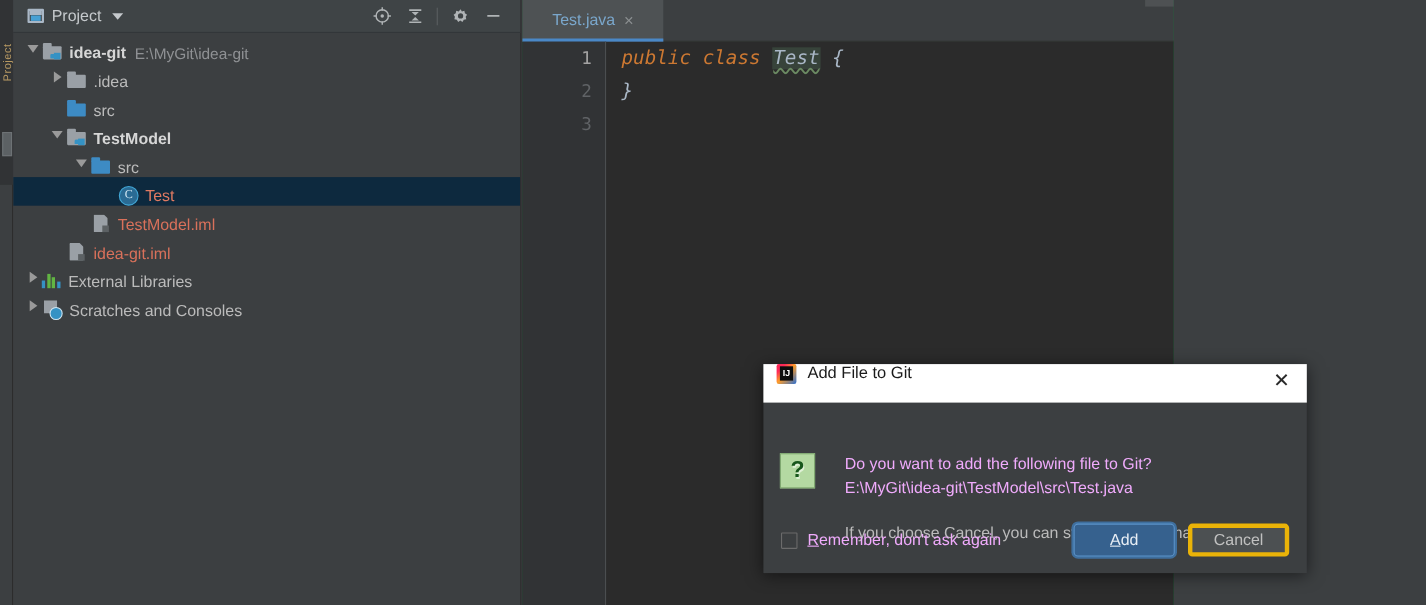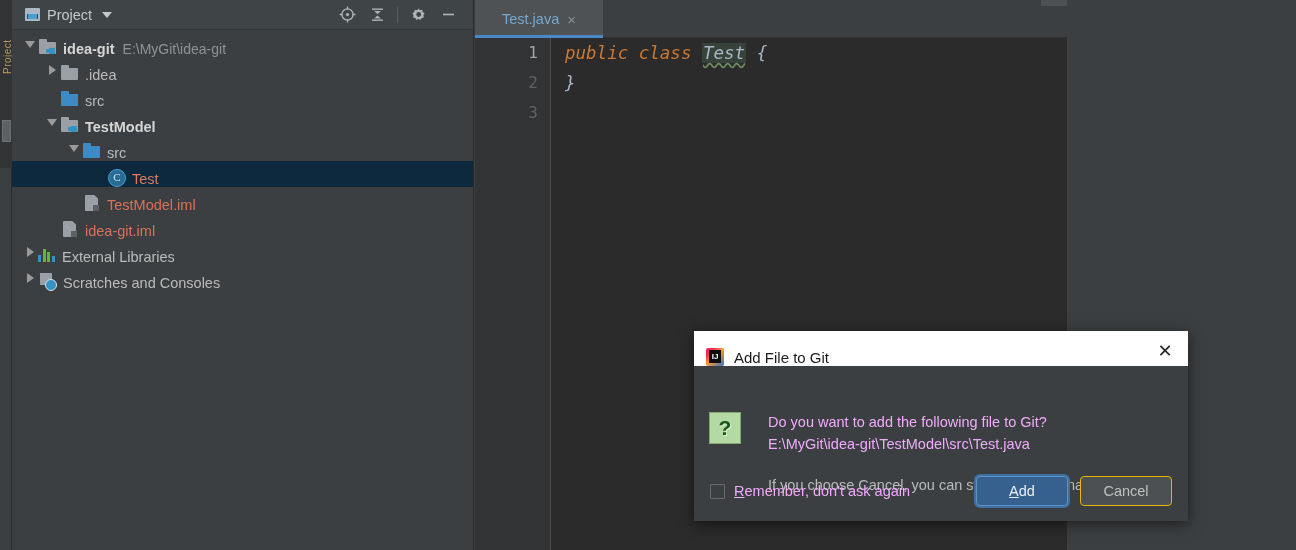--- a/index.html
+++ b/index.html
@@ -169,21 +169,21 @@
     color: #a9b7c6; background: #37433a; padding: 0 1px;
     text-decoration: underline wavy #6b8a62; text-underline-offset: 3px;
   }
 
   
   .dialog {
     position: absolute; left: 694px; top: 331px; width: 494px; height: 190px;
     background: #3c3f41; box-shadow: 0 3px 14px rgba(0,0,0,.55);
   }
   .dlg-title {
-    height: 35px; background: #ffffff; display: flex; align-items: flex-end;
+    height: 35px; background: #ffffff; display: flex; align-items: flex-start;
     padding: 0 8px 0 12px;
   }
   .ij-logo {
     width: 18px; height: 18px; flex: 0 0 auto; border-radius: 2px;
     background: linear-gradient(135deg,#fe2857 0%,#fe2857 22%,#ff9d28 48%,#2b6fd3 100%);
     position: relative;
   }
   .ij-logo::after{
     content:"IJ"; position:absolute; left:3px; top:2px; width:12px; height:13px;
     background:#0d0d0d; color:#fff; font-size:8px; font-weight:bold; line-height:13px; text-align:center;
@@ -216,21 +216,21 @@
   .btns { margin-left: auto; display: flex; align-items: center; gap: 12px; }
   .btn {
     height: 30px; min-width: 92px; padding: 0 18px; border-radius: 4px;
     font-size: 14.5px; display: flex; align-items: center; justify-content: center; cursor: pointer;
   }
   .btn-primary {
     background: #36618e; color: #e8eef5; border: 1px solid #5b93c9;
     box-shadow: 0 0 0 2px #3f6f9e;
   }
   .btn-primary u { text-decoration: underline; }
-  .btn-default { background: #4c5052; color: #c0c0c0; border: 1px solid #eab308; }
+  .btn-default { background: #4c5052; color: #c0c0c0; border: 4px solid #eab308; }
 
   
   .edge-art { position: absolute; right: 0; top: 0; width: 26px; height: 6px; background: #5a5d5f; opacity:.6;}
 </style>
 </head>
 <body>
 
 <div id="root">
 
   <div class="left-strip">

